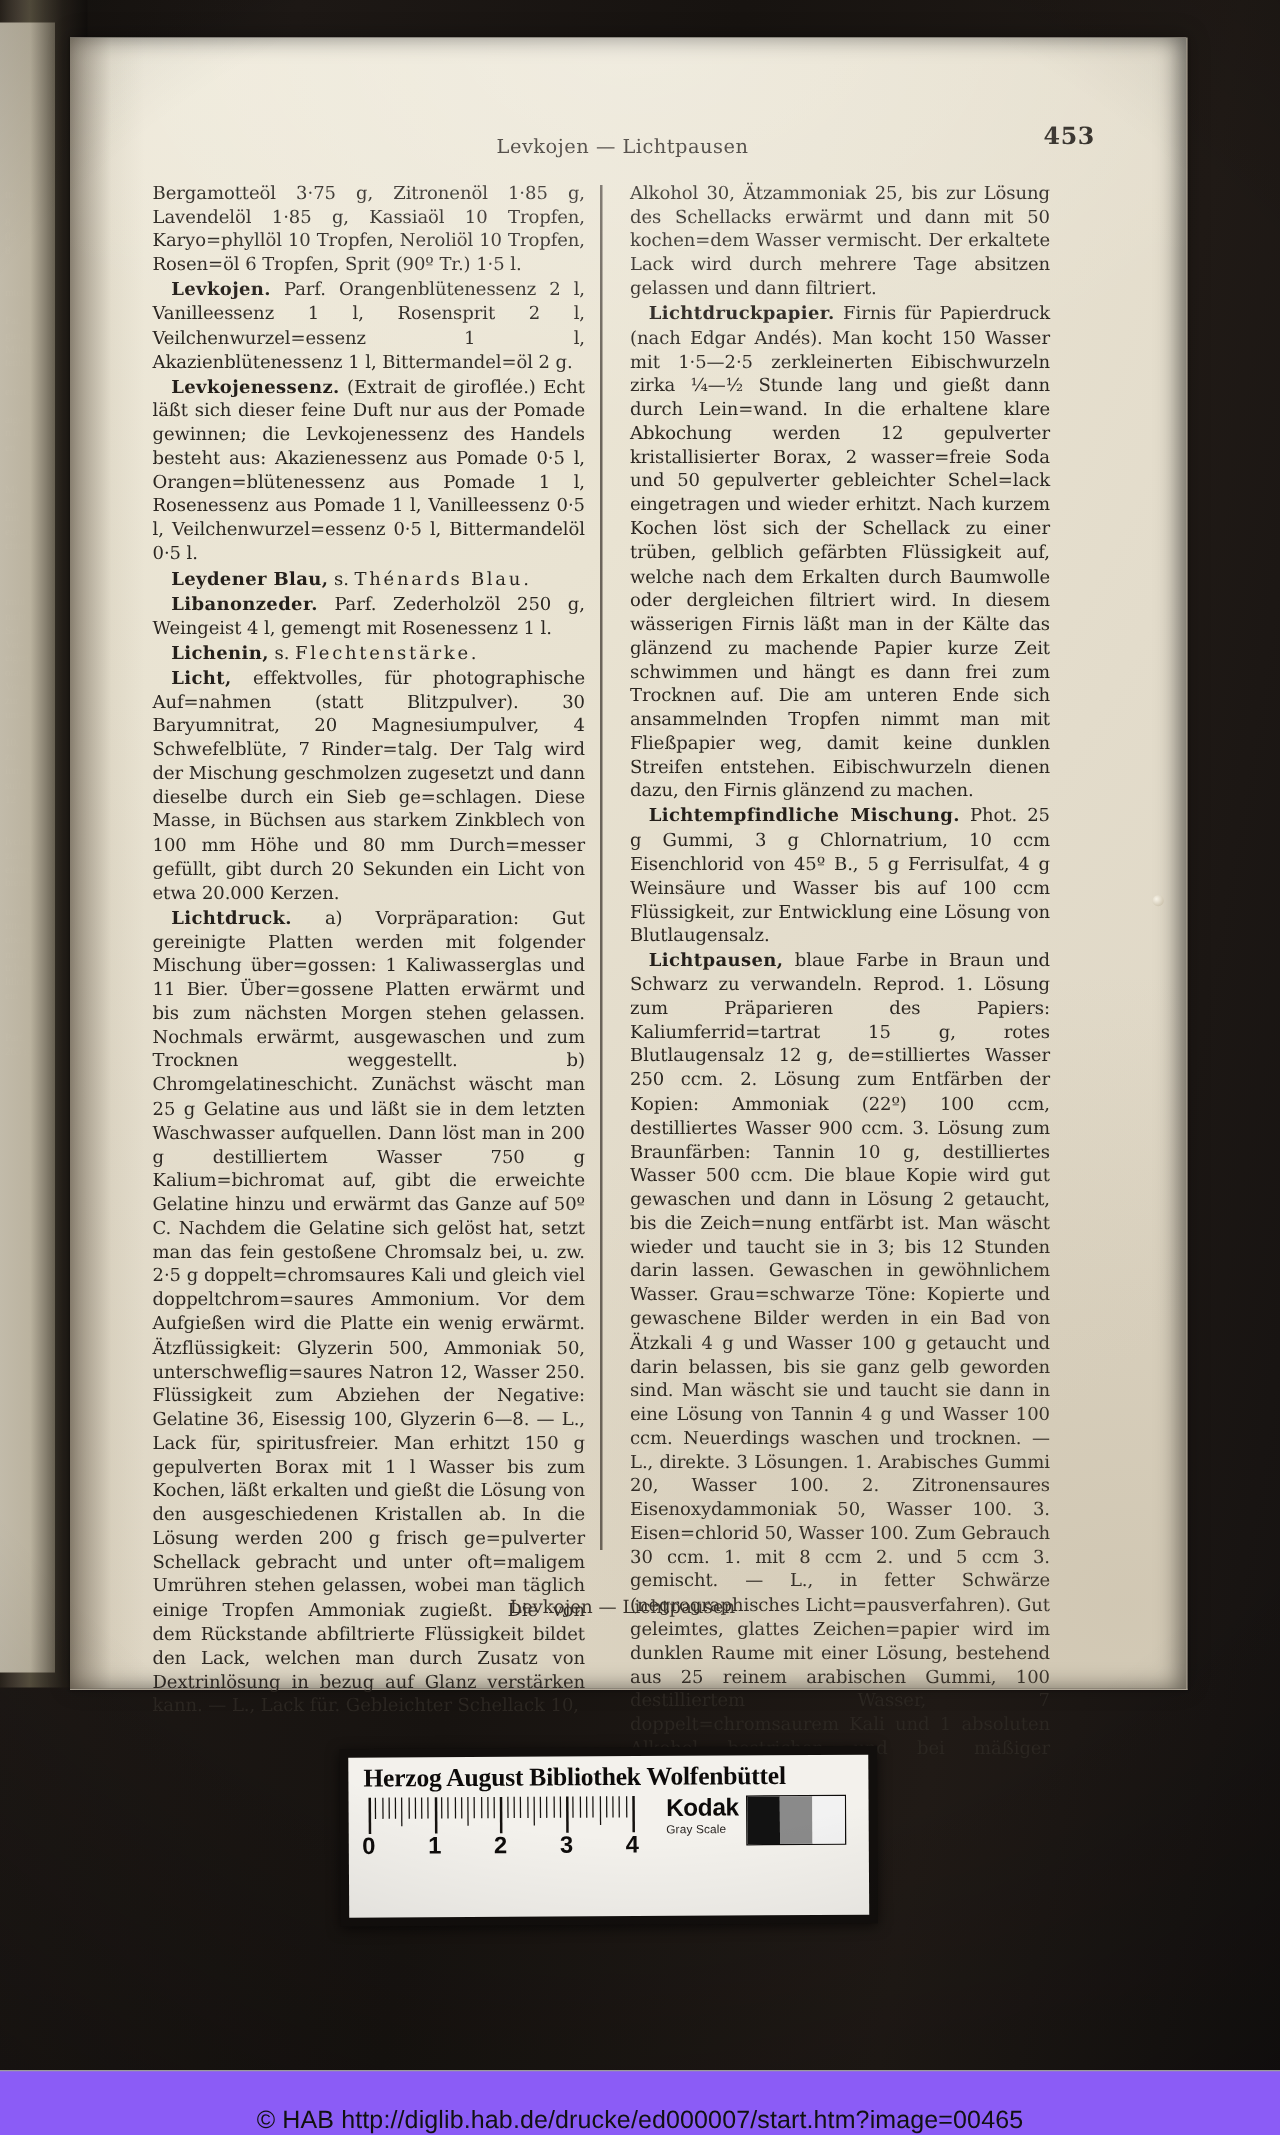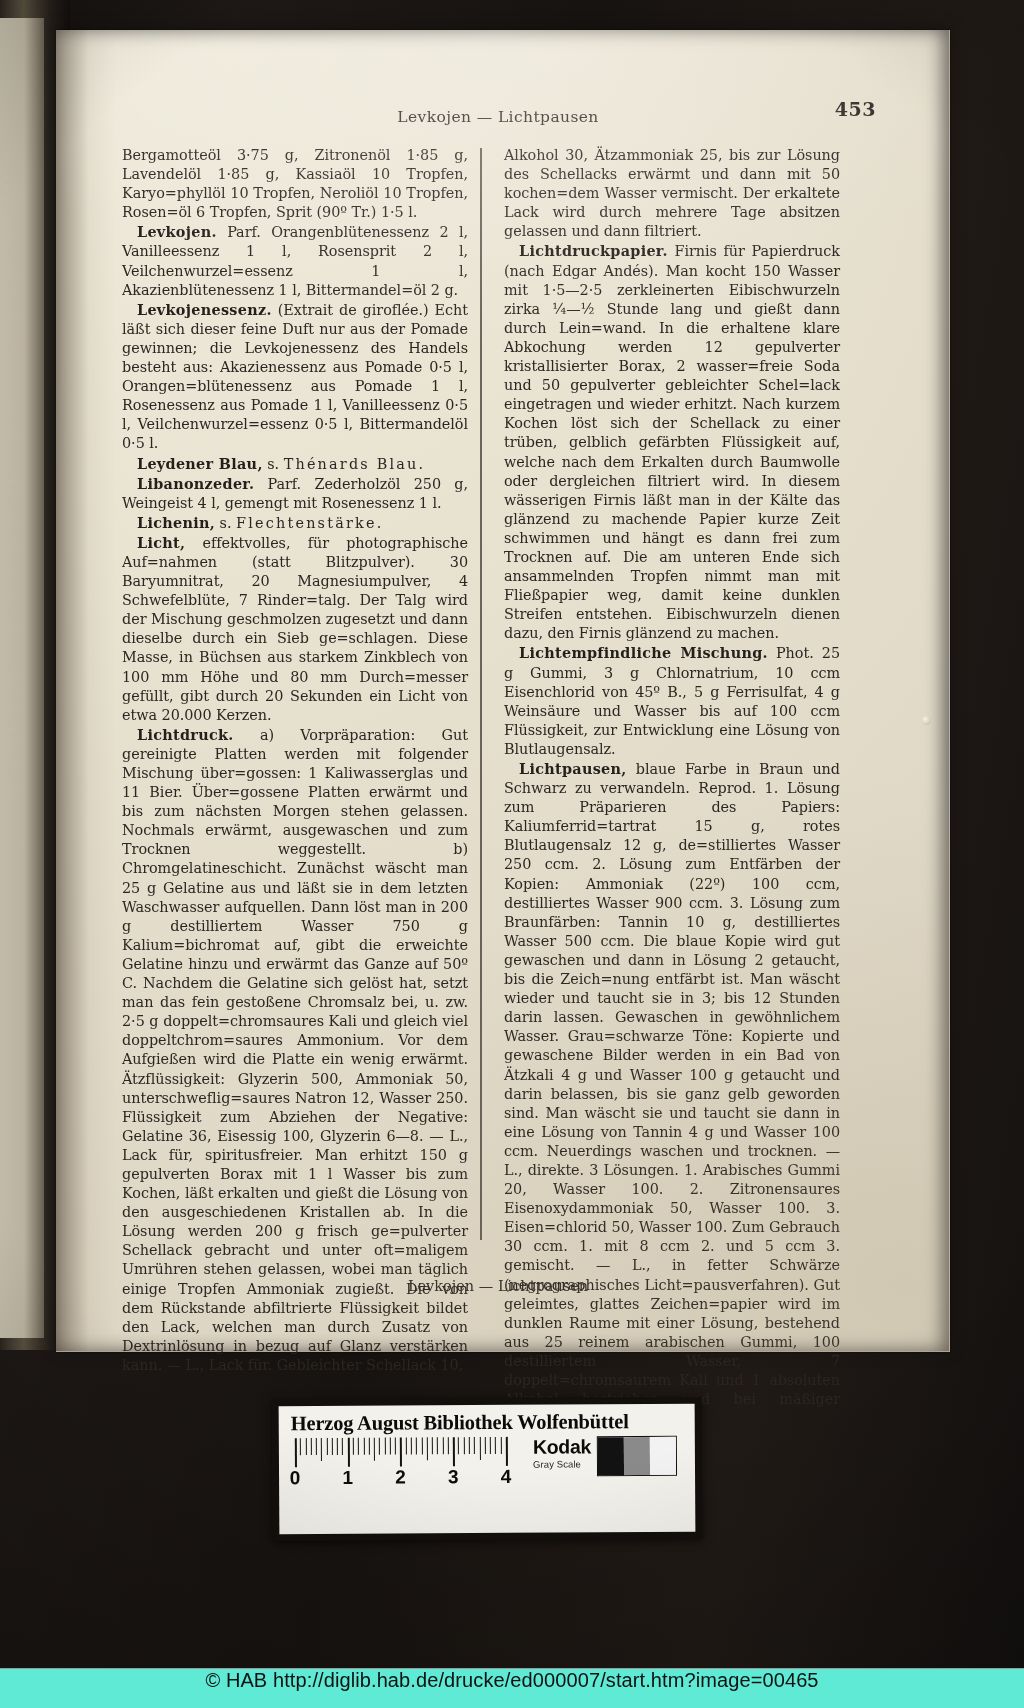--- a/index.html
+++ b/index.html
@@ -247,24 +247,24 @@
     display: flex;
     height: 40px;
     border: 1px solid #0e0c0b;
   }
   #gray-patches i { display: block; width: 26px; height: 100%; }
 
   
   #copyright-bar {
     position: absolute;
     left: 0; right: 0; bottom: 0;
-    height: 40px;
-    background: #5eead4;
-    display: flex;
-    align-items: flex-start;
+    height: 52px;
+    background: #8b5cf6;
+    display: flex;
+    align-items: flex-end;
     justify-content: center;
     border-top: 1px solid #9a9a9a;
   }
   #copyright-text {
     font-family: "Liberation Sans", sans-serif;
     font-size: 20px;
     color: #111;
     letter-spacing: .1px;
     white-space: nowrap;
   }

